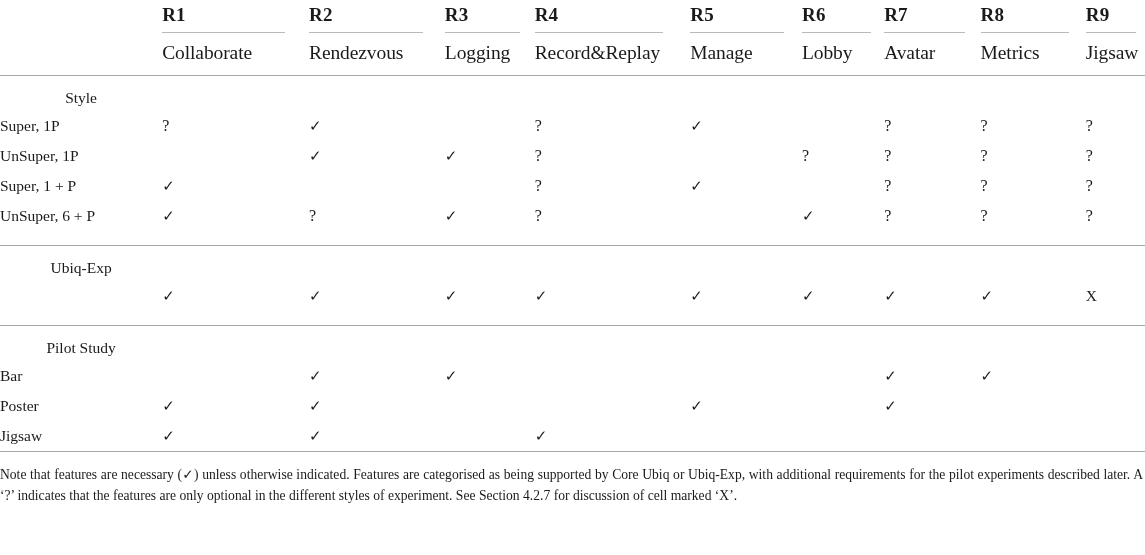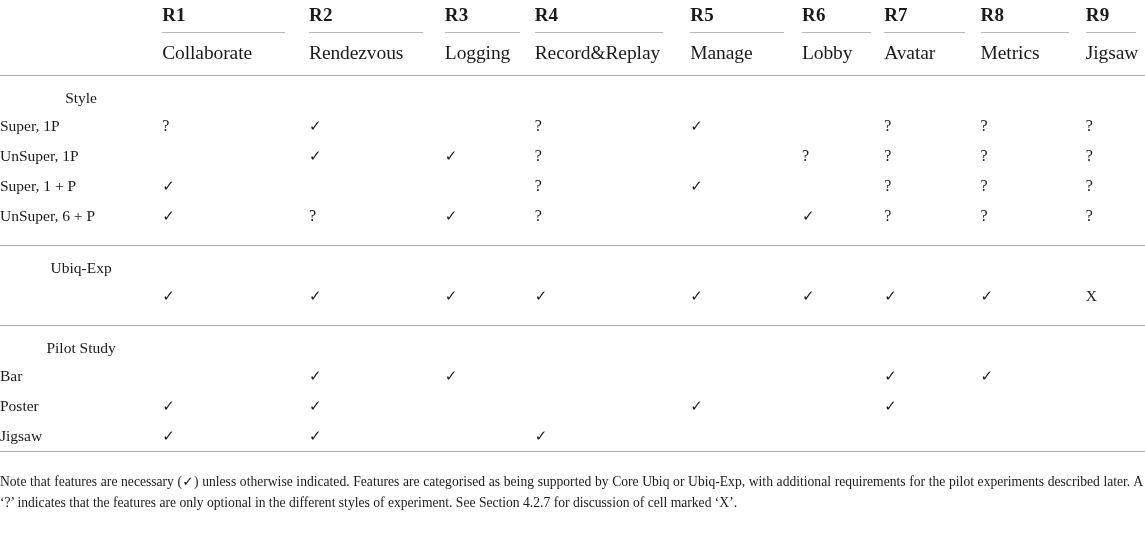--- a/index.html
+++ b/index.html
@@ -106,21 +106,21 @@
   .mark-x { font-size: 15.5px; line-height: 1; }
   .mark-empty { display: inline-block; width: 1px; height: 1px; }
 
   
   tr.gap-row td { height: 14px; padding: 0; }
 
   
   .footnote {
     border-top: 1.2px solid #a8a8a8;
     margin-top: 0;
-    padding-top: 19px;
+    padding-top: 12px;
     font-size: 13.6px;
     line-height: 1.55;
     text-align: justify;
     text-align-last: left;
     color: #1a1a1a;
     width: 1145px;
     box-sizing: border-box;
     padding-right: 2px;
   }
 </style>

